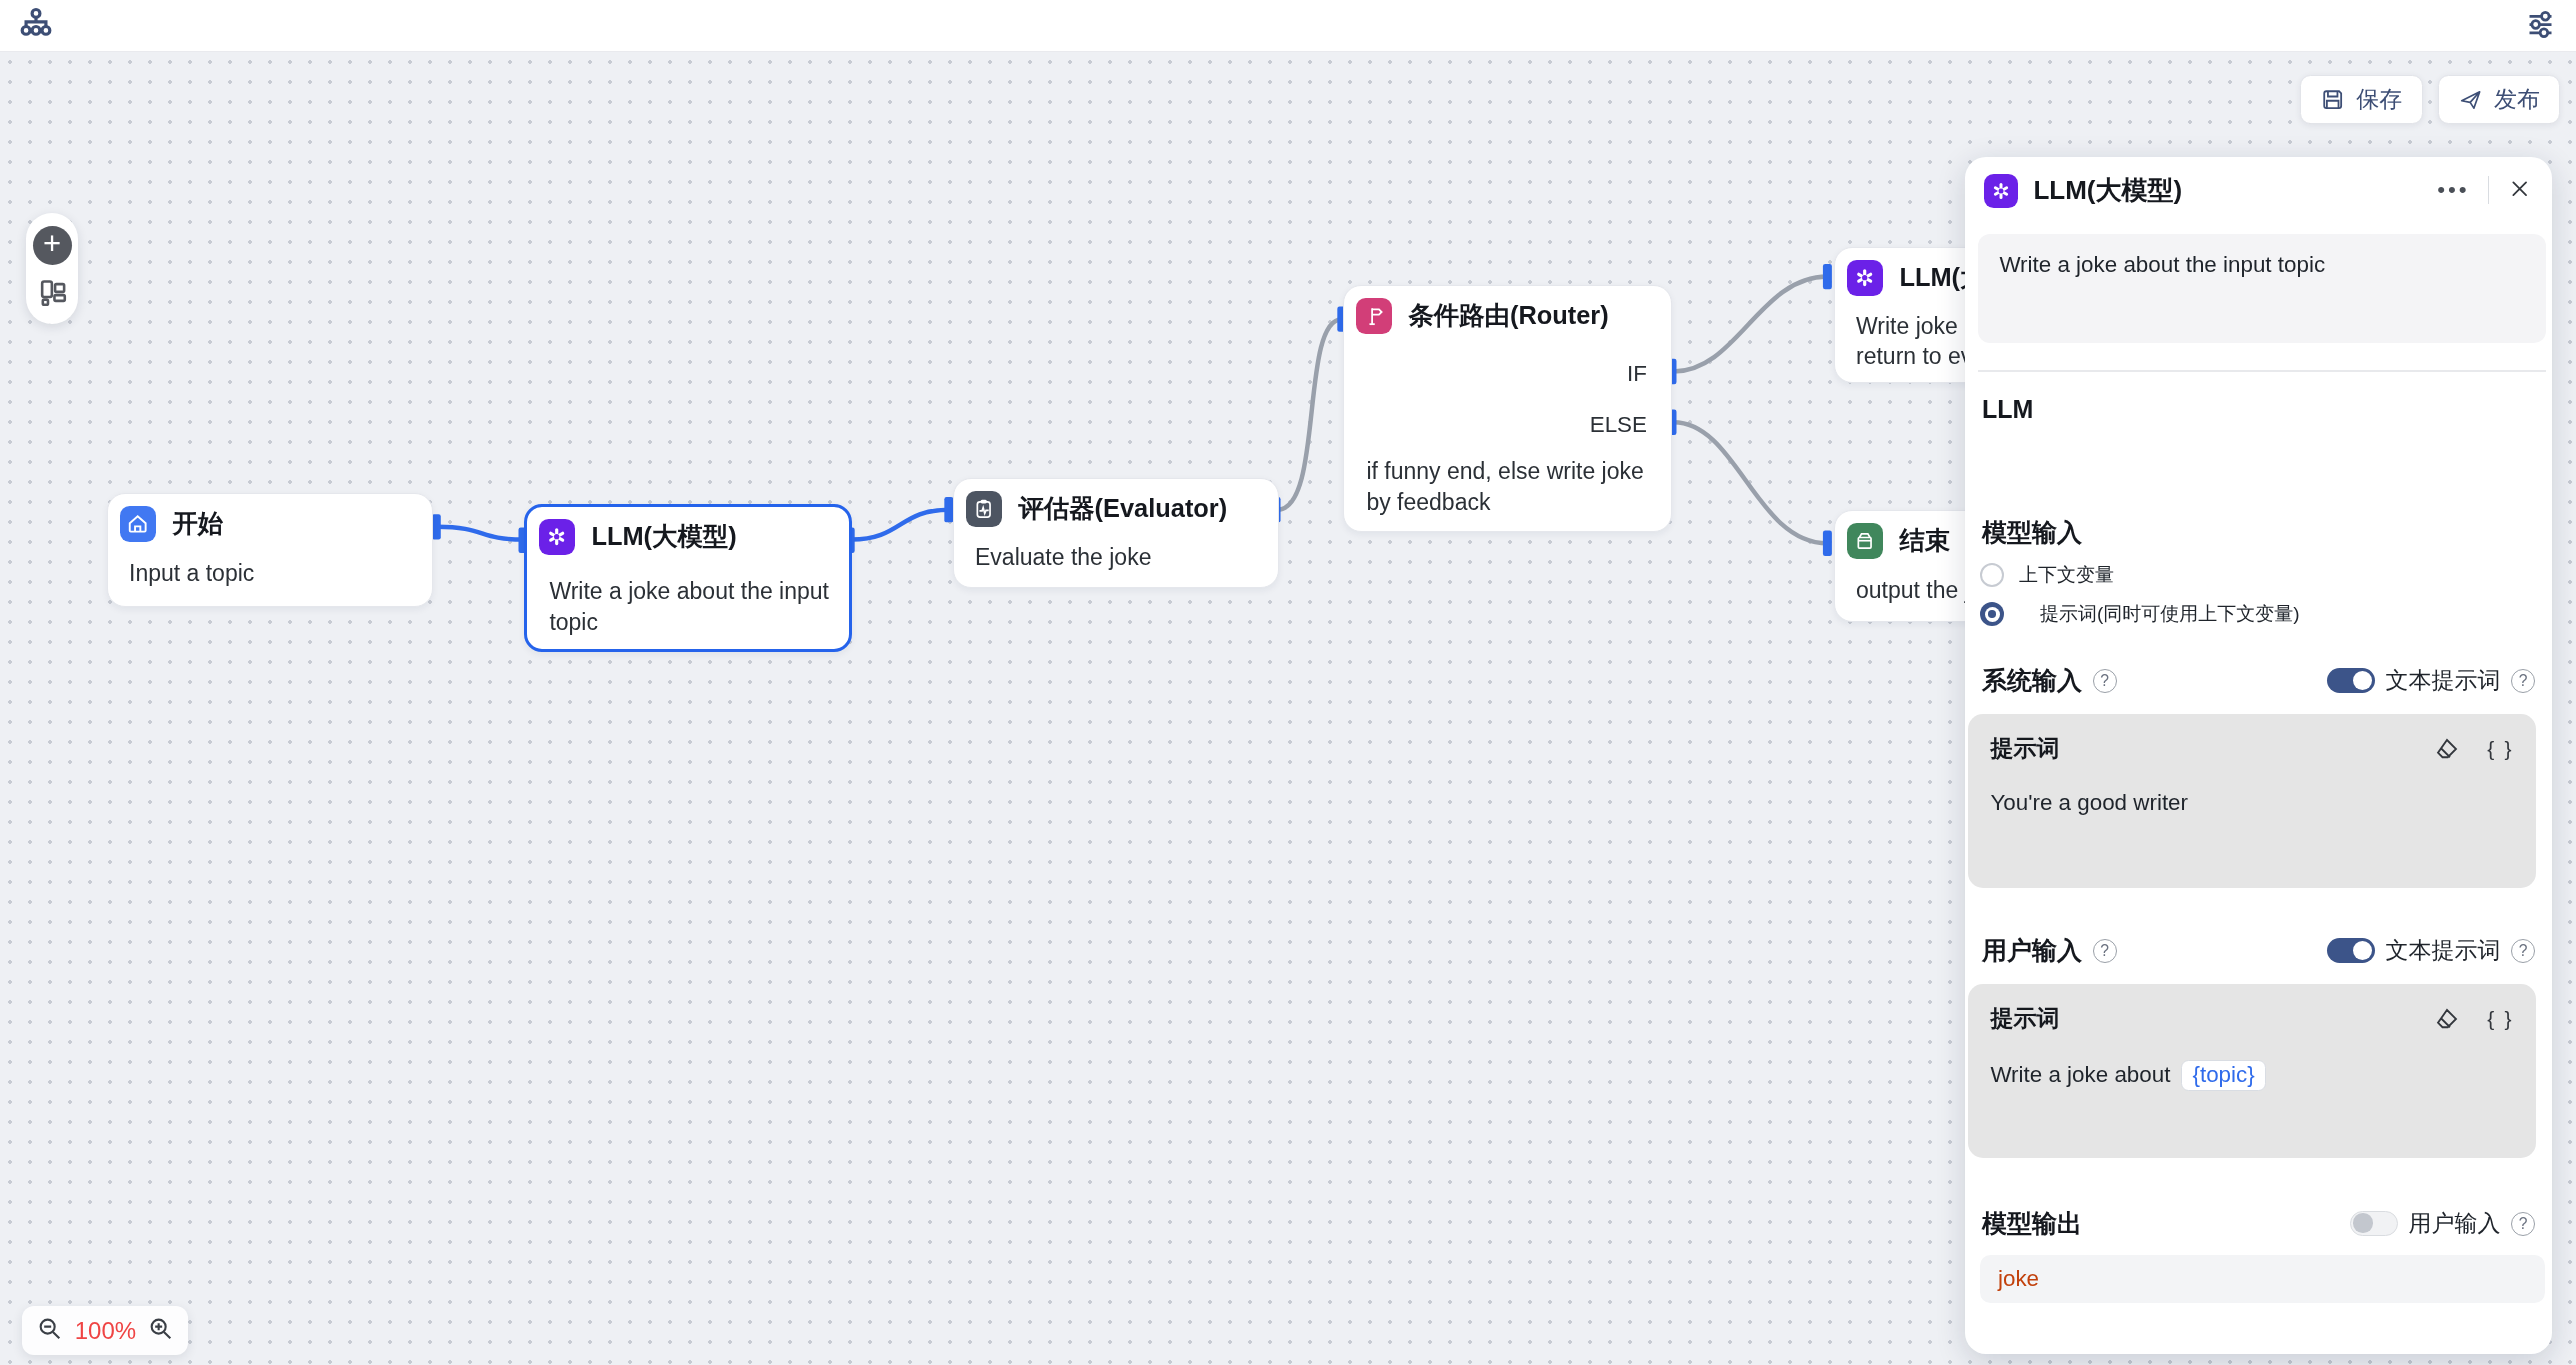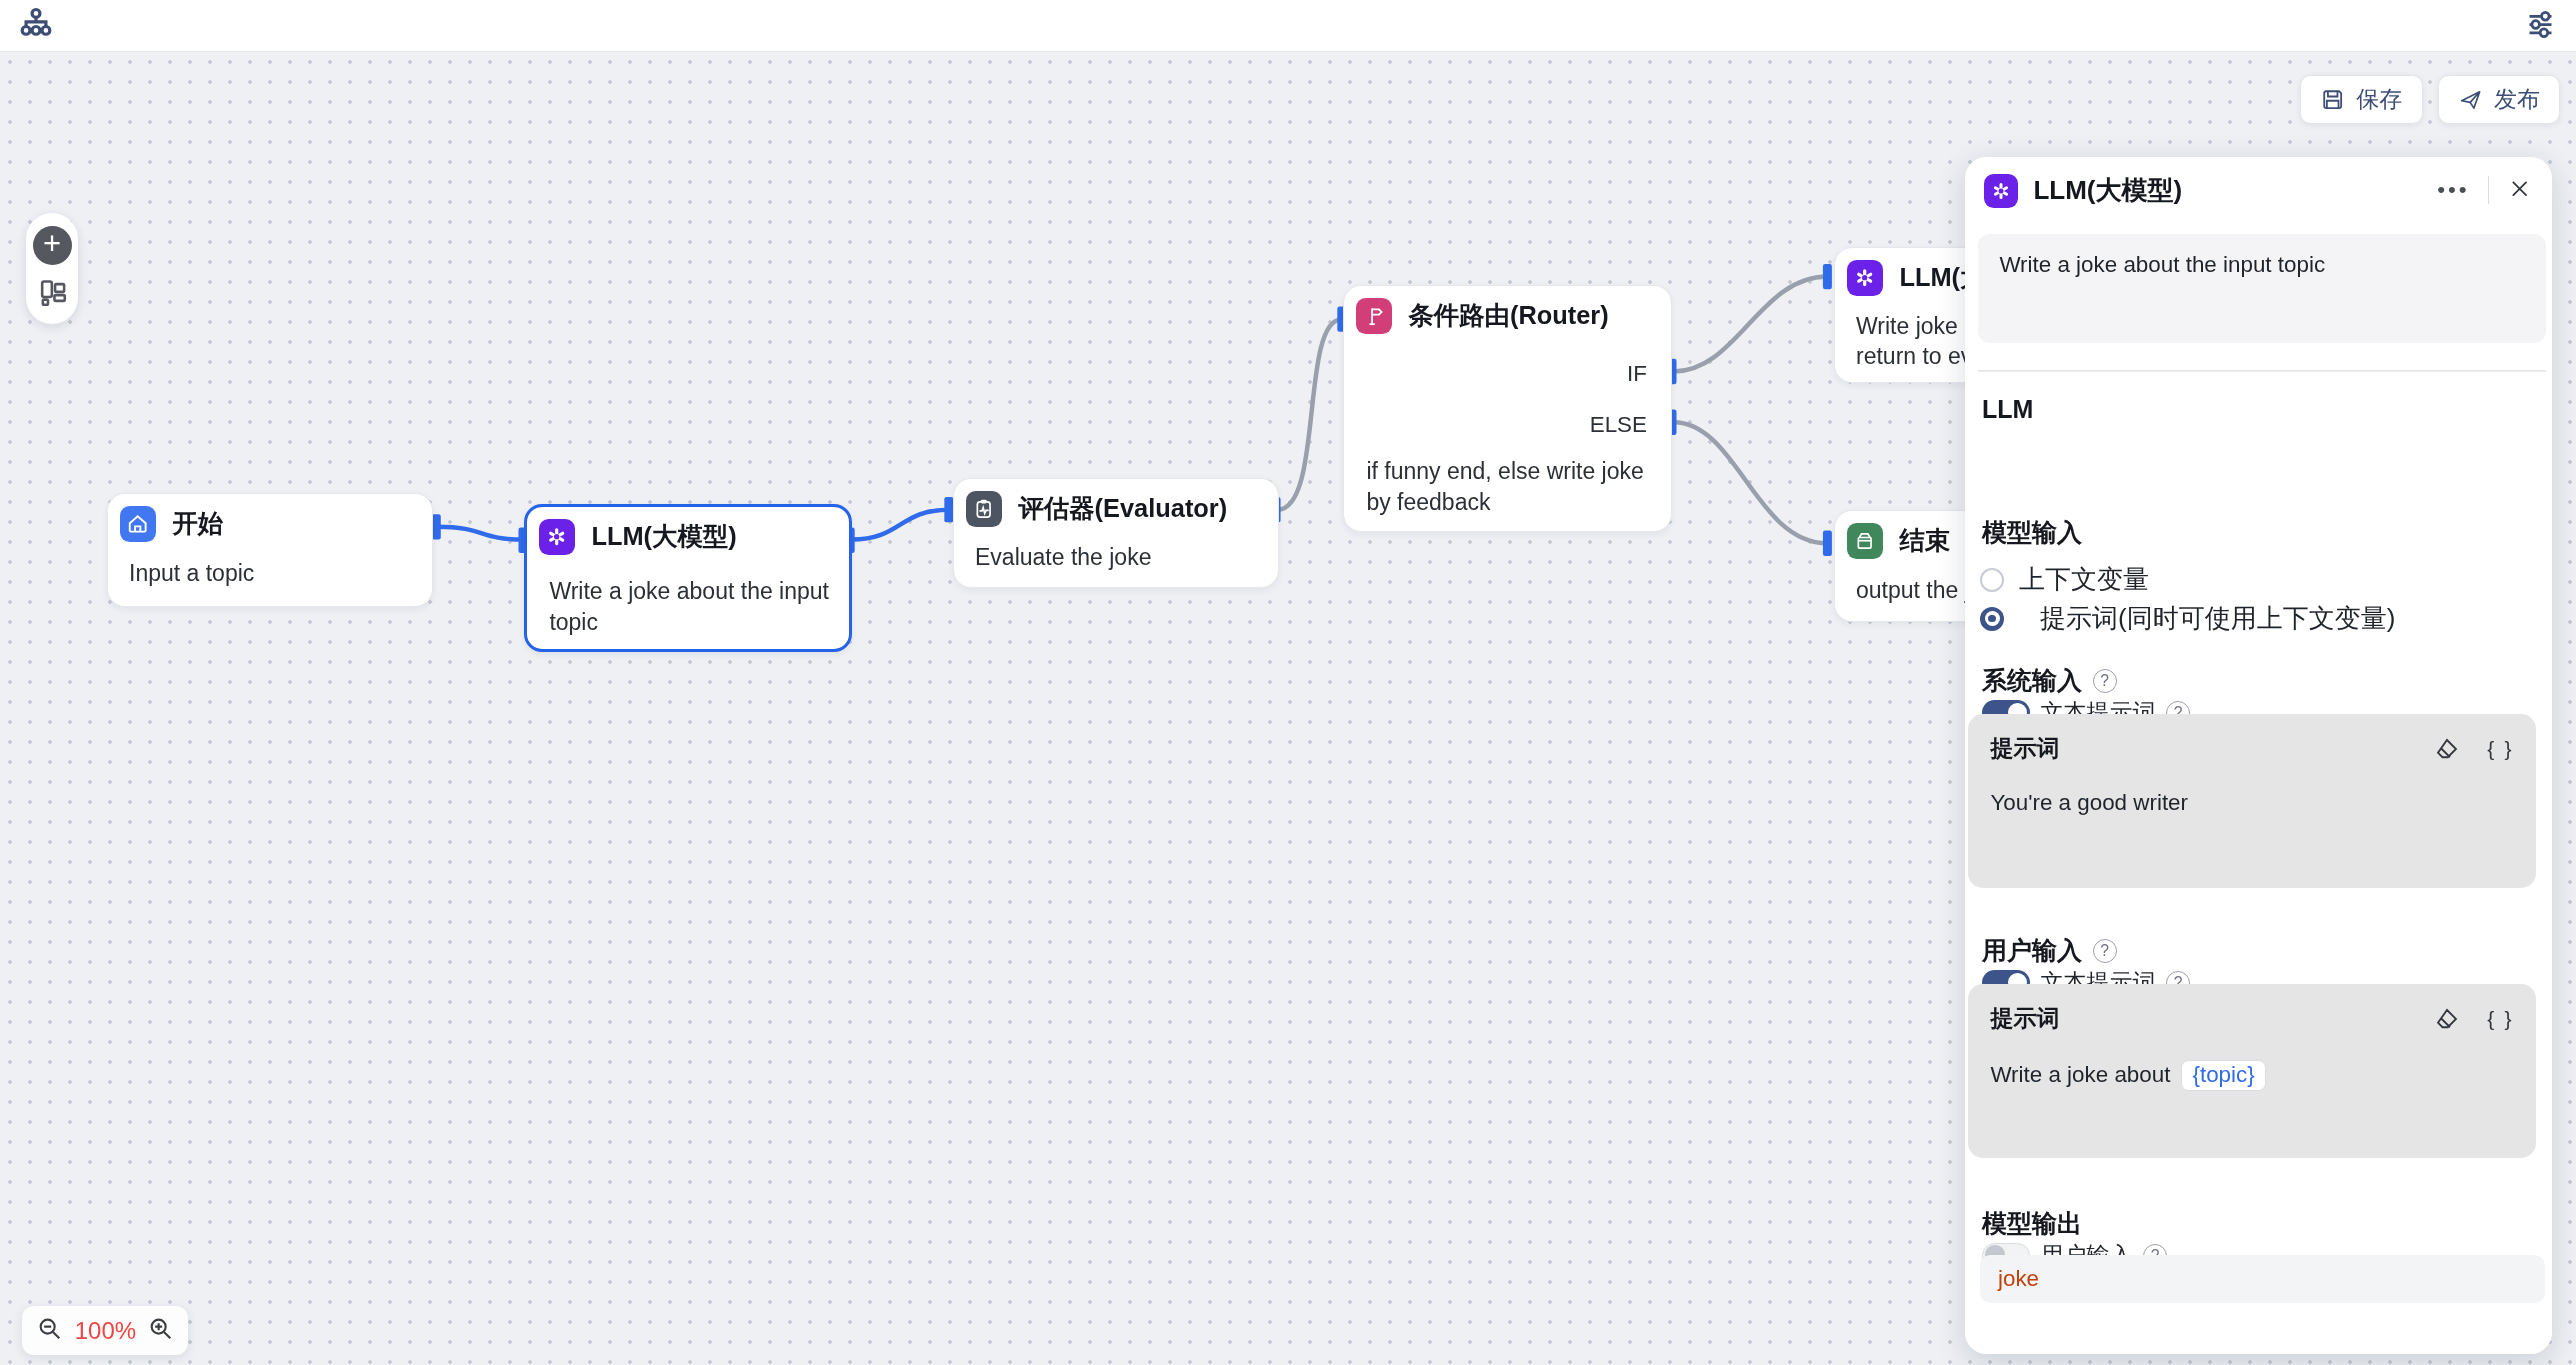--- a/index.html
+++ b/index.html
@@ -70,23 +70,23 @@
   .dropdown { position:absolute; left:15px; top:275px; width:565px; height:51px;
     background:#f3f4f6; border-radius:10.5px; display:flex; align-items:center;
     padding:0 19.4px; cursor:pointer; }
   .dropdown span { font-size:22.4px; color:#1f242b; }
 
   .radio-row { position:absolute; left:15px; display:flex; align-items:center; gap:15px; cursor:pointer; }
   .radio { width:24px; height:24px; border-radius:50%; border:2.2px solid #c7cbd2; background:#fff; flex:0 0 auto; position:relative; }
   .radio.checked { border:none; background:#3c5489; }
   .radio.checked::before { content:""; position:absolute; left:4.5px; top:4.5px; width:15px; height:15px; border-radius:50%; background:#fff; }
   .radio.checked::after { content:""; position:absolute; left:8.2px; top:8.2px; width:7.5px; height:7.5px; border-radius:50%; background:#3c5489; }
-  .radio-label { font-size:26px; color:#1f242b; }
-
-  .sec-row { position:absolute; left:17px; width:553px; display:flex; align-items:flex-start; justify-content:space-between;flex-direction:column; }
+  .radio-label { font-size:19px; color:#1f242b; }
+
+  .sec-row { position:absolute; left:17px; width:553px; display:flex; align-items:center; justify-content:space-between; }
   .sec-left, .sec-right { display:flex; align-items:center; gap:10.5px; }
   .help { width:24px; height:24px; border-radius:50%; border:1.5px solid #9aa0a8;
     color:#6b7280; font-size:15.7px; display:flex; align-items:center; justify-content:center; flex:0 0 auto; }
   .toggle { width:48px; height:25.4px; border-radius:12.7px; background:#3c5489; position:relative; cursor:pointer; flex:0 0 auto; }
   .toggle::after { content:""; position:absolute; top:3px; right:3px; width:19.4px; height:19.4px; border-radius:50%; background:#fff; }
   .toggle.off { background:#f1f2f4; border:1.5px solid #d9dce0; }
   .toggle.off::after { left:2.2px; right:auto; top:1.5px; background:#c3c7ce; }
   .toggle-label { font-size:23px; color:#1f242b; }
 
   .prompt-card { position:absolute; left:3px; width:568px; height:174px;

